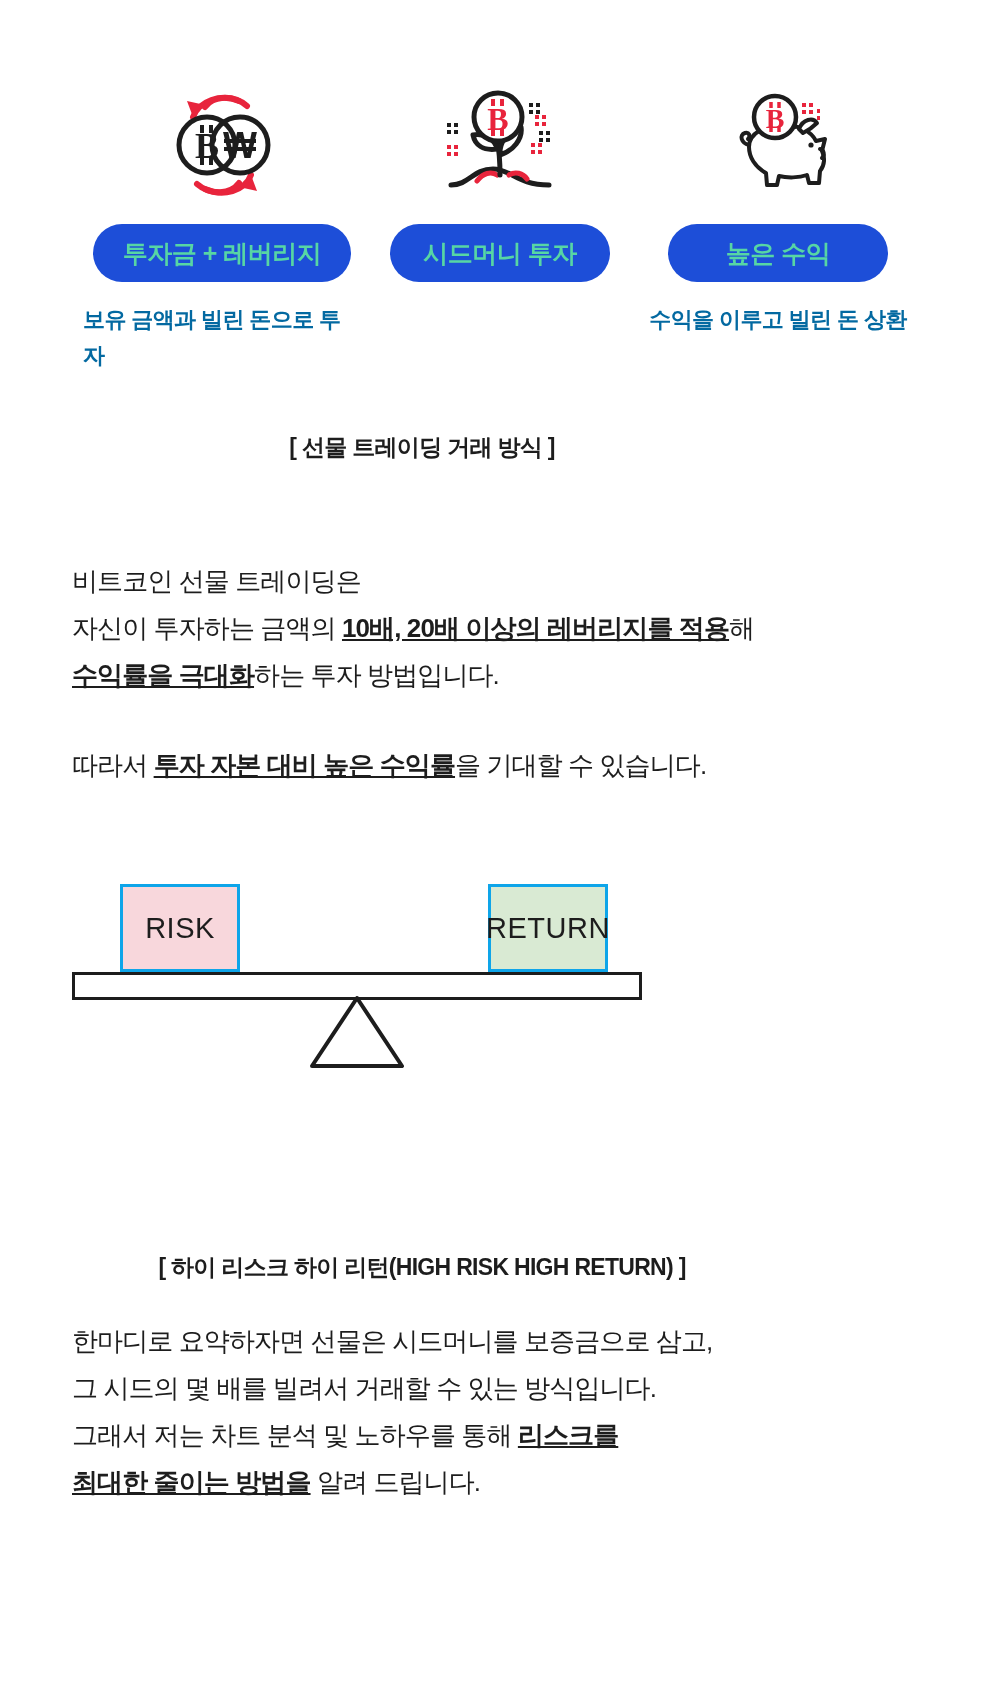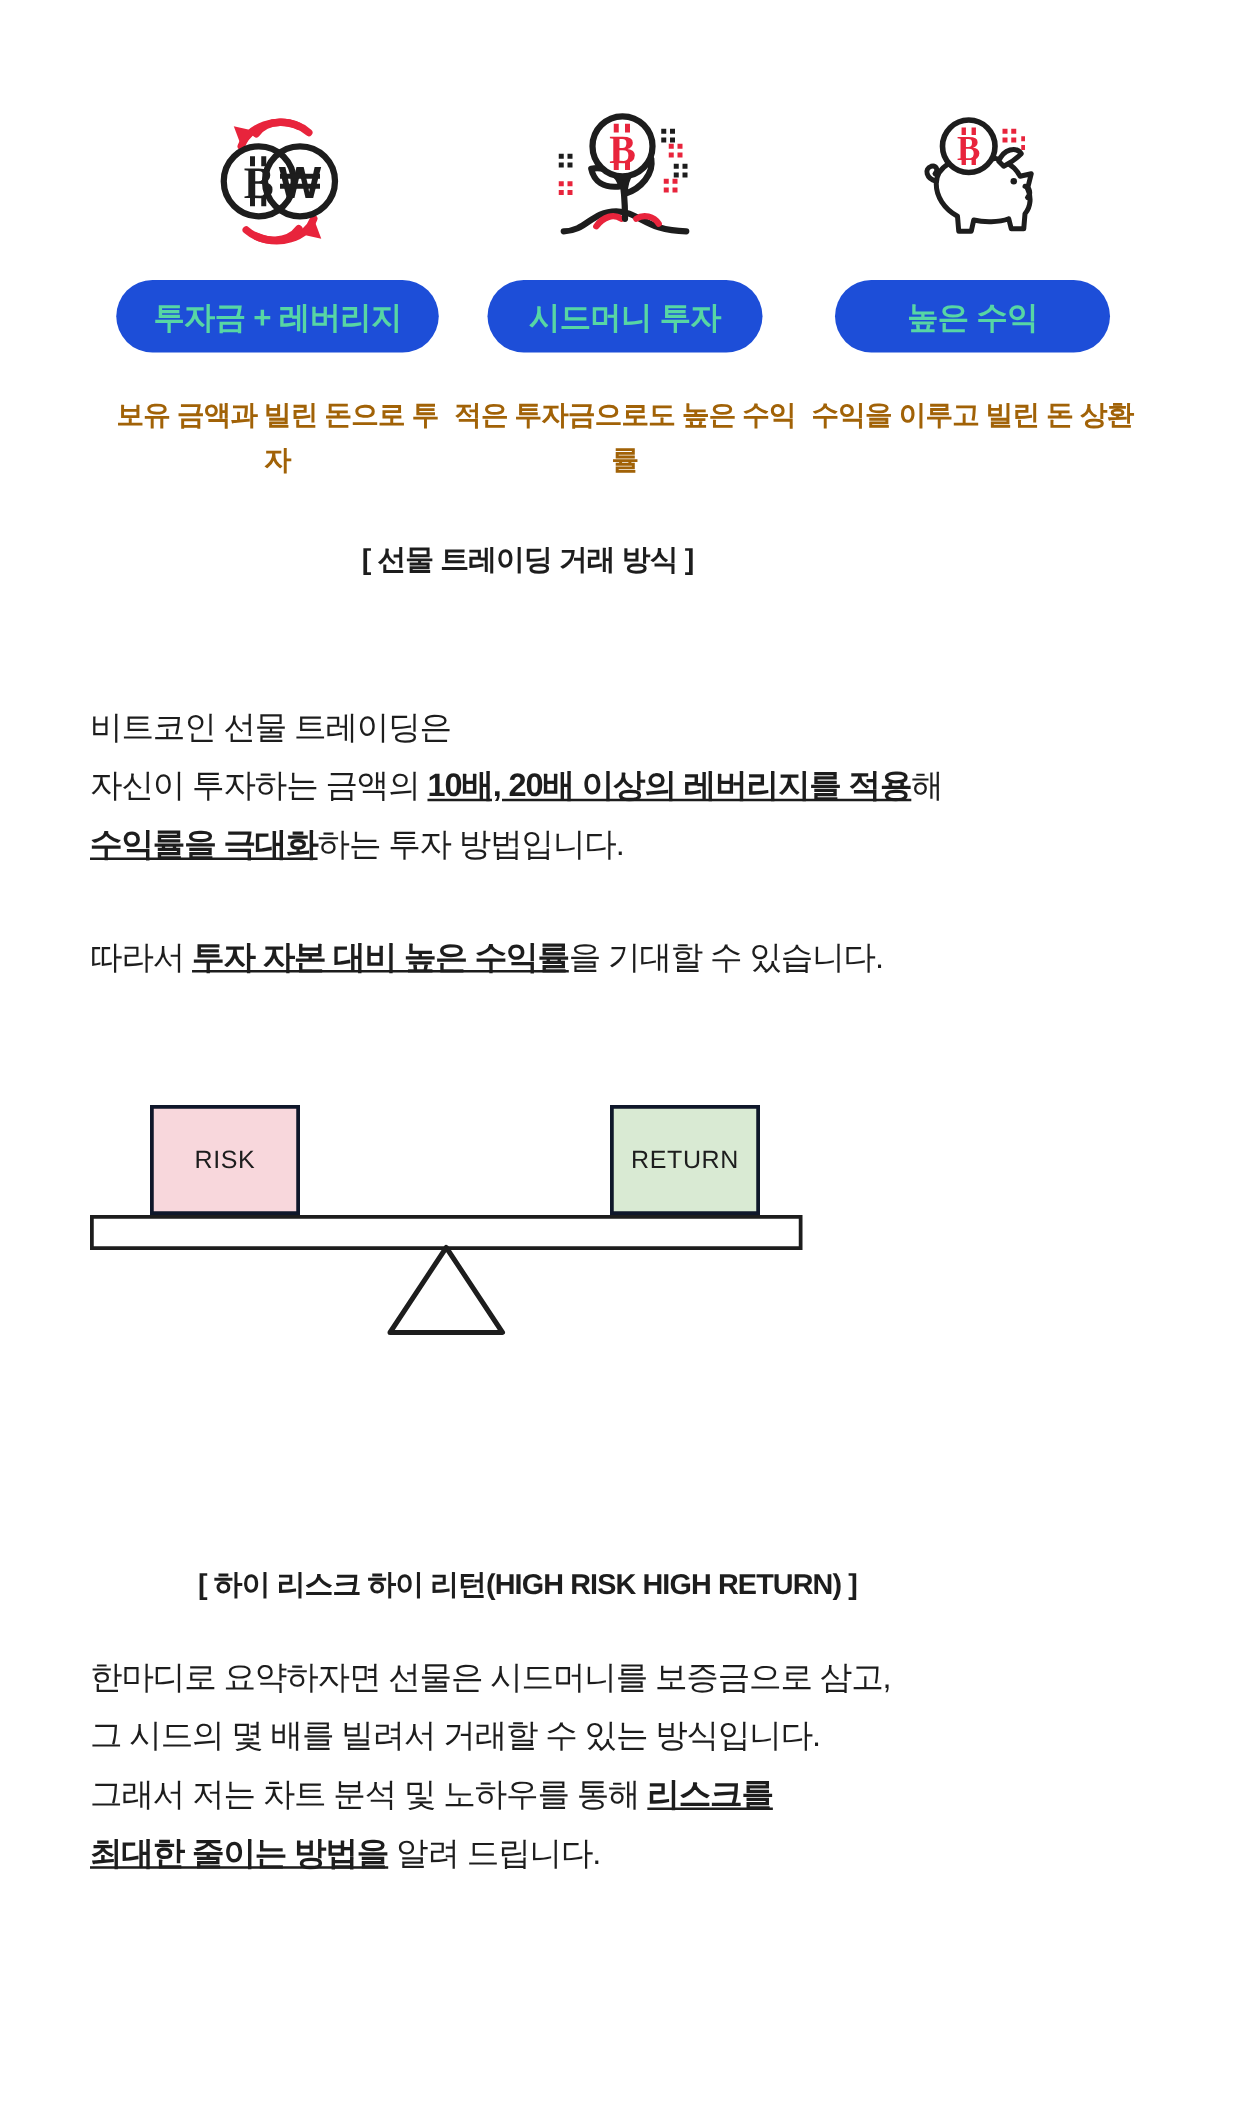--- a/index.html
+++ b/index.html
@@ -49,27 +49,27 @@
     padding: 0 30px;
     display: flex;
     align-items: center;
     justify-content: center;
     font-size: 25px;
     font-weight: bold;
     letter-spacing: -0.5px;
     white-space: nowrap;
   }
   .feature-desc {
-    margin-top: 32px;
+    margin-top: 20px;
     font-size: 22px;
     line-height: 36px;
-    text-align: center;
+    text-align: left;
     font-weight: bold;
     letter-spacing: -0.6px;
-    color: #a16207;
+    color: #0369a1;
   }
 
   
   .caption {
     position: absolute;
     width: 844px;
     text-align: center;
     font-size: 23px;
     font-weight: bold;
     letter-spacing: -0.7px;
@@ -99,26 +99,26 @@
     left: 72px;
     top: 884px;
     width: 570px;
     height: 190px;
   }
   .weight {
     position: absolute;
     top: 0;
     width: 120px;
     height: 88px;
-    border: 3px solid #0f172a;
+    border: 3px solid #0ea5e9;
     box-sizing: border-box;
     display: flex;
     align-items: center;
     justify-content: center;
-    font-size: 20px;
+    font-size: 29px;
     letter-spacing: 0.5px;
     color: #1d1d1d;
   }
   #weight-risk   { left: 48px;  background: #f8d7dc; }
   #weight-return { left: 416px; background: #d9ead3; }
   .beam {
     position: absolute;
     top: 88px;
     left: 0;
     width: 570px;
@@ -215,22 +215,20 @@
           <rect x="22" y="69" width="4" height="4"></rect>
             <rect x="29" y="69" width="4" height="4"></rect>
           <rect x="106" y="60" width="4" height="4"></rect>
             <rect x="113" y="60" width="4" height="4"></rect>
           <rect x="106" y="67" width="4" height="4"></rect>
             <rect x="113" y="67" width="4" height="4"></rect>
         </g>
       </svg>
     </div>
     <div class="pill">시드머니 투자</div>
-    <div class="feature-desc">적은 투자금으로도
-높은 수익률</div>
   </div>
 
   <div class="feature">
     <div class="feature-icon">
       <svg width="150" height="120" viewBox="0 0 150 120" aria-hidden="true">
 
         <path d="M46 64 C46 50, 62 42, 80 42 C96 42, 108 48, 113 58 L122 56 L119 68 C122 74, 122 82, 117 88 L116 100 L106 100 L104 92 C96 95, 84 95, 76 93 L74 102 L64 102 L63 90 C52 84, 46 74, 46 64 Z" fill="#ffffff" stroke="#1d1d1d" stroke-width="4" stroke-linejoin="round"></path>
 
         <path d="M96 46 C100 36, 110 34, 114 40 C110 44, 104 48, 100 50 Z" fill="#ffffff" stroke="#1d1d1d" stroke-width="4" stroke-linejoin="round"></path>
 

